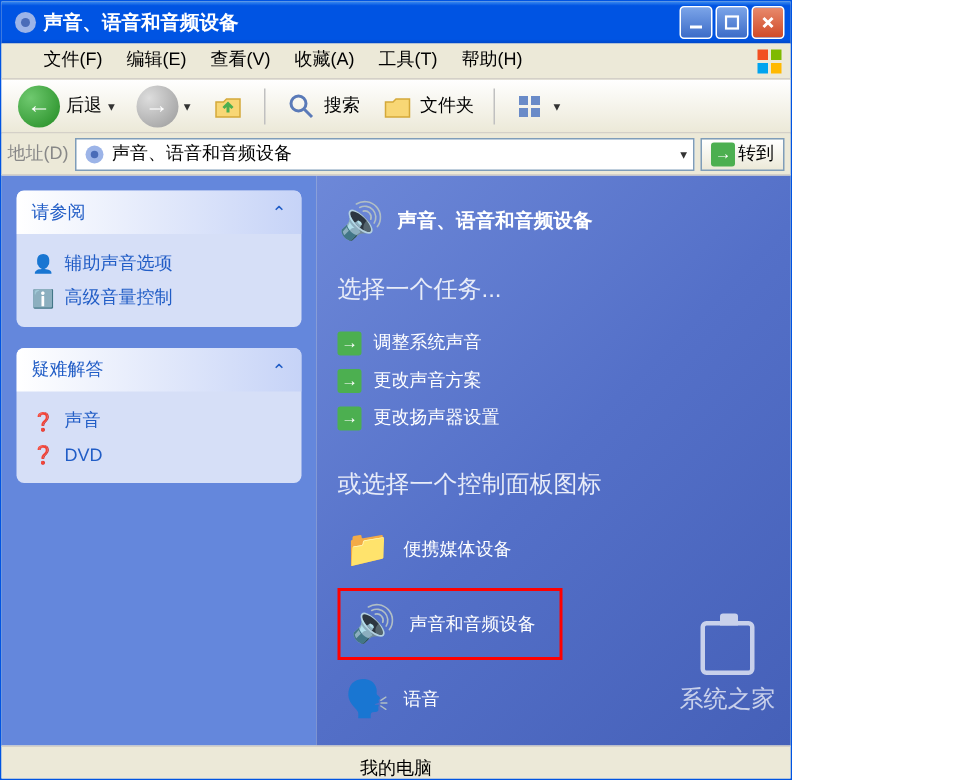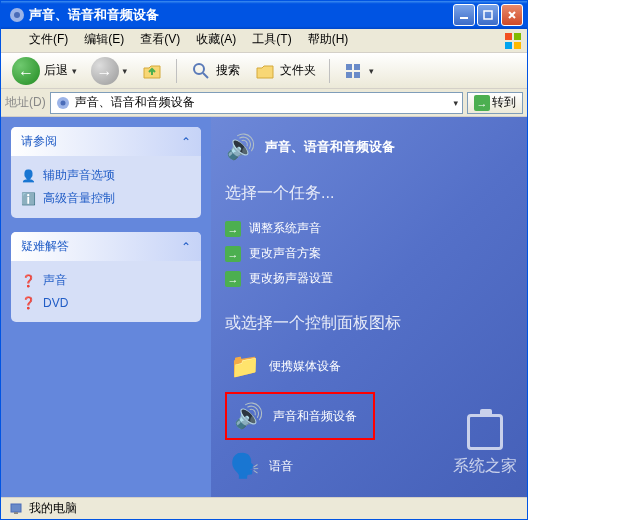--- a/index.html
+++ b/index.html
@@ -49,21 +49,21 @@
 
 .task-title { font-size: 16px; font-family: Liberation Sans, sans-serif; color: #e8ecf8; margin-bottom: 12px; }
 .task-link { display: flex; align-items: center; gap: 8px; padding: 4px 0; cursor: pointer; font-size: 12px; }
 .task-arrow { width: 16px; height: 16px; background: #4caf50; color: #fff; display: flex; align-items: center; justify-content: center; border-radius: 2px; font-size: 11px; }
 
 .icon-grid { display: flex; flex-wrap: wrap; gap: 6px 24px; margin-top: 10px; }
 .icon-item { display: flex; align-items: center; gap: 8px; cursor: pointer; padding: 4px; min-width: 150px; }
 .icon-item.highlighted { border: 2px solid #f00; padding: 6px 14px 6px 6px; }
 .big-icon { width: 32px; height: 32px; display: flex; align-items: center; justify-content: center; font-size: 24px; }
 
-.statusbar { height: 22px; background: #ece9d8; border-top: 1px solid #d4d0c8; display: flex; align-items: center; padding: 0 8px; justify-content: flex-start; gap: 6px; }
+.statusbar { height: 22px; background: #ece9d8; border-top: 1px solid #d4d0c8; display: flex; align-items: center; padding: 0 8px; justify-content: space-between; gap: 6px; flex-direction: column; }
 .status-icon { width: 14px; height: 14px; }
 
 .watermark { position: absolute; right: 10px; bottom: 20px; opacity: 0.7; display: flex; align-items: center; gap: 6px; color: #fff; font-size: 16px; pointer-events: none; flex-direction: column; }
 .watermark-icon { width: 36px; height: 36px; border: 3px solid #fff; border-radius: 4px; position: relative; }
 .watermark-icon::before { content: ''; position: absolute; top: -8px; left: 10px; width: 12px; height: 8px; background: #fff; border-radius: 2px 2px 0 0; }
 </style>
 </head>
 <body>
 
 <div class="window">

